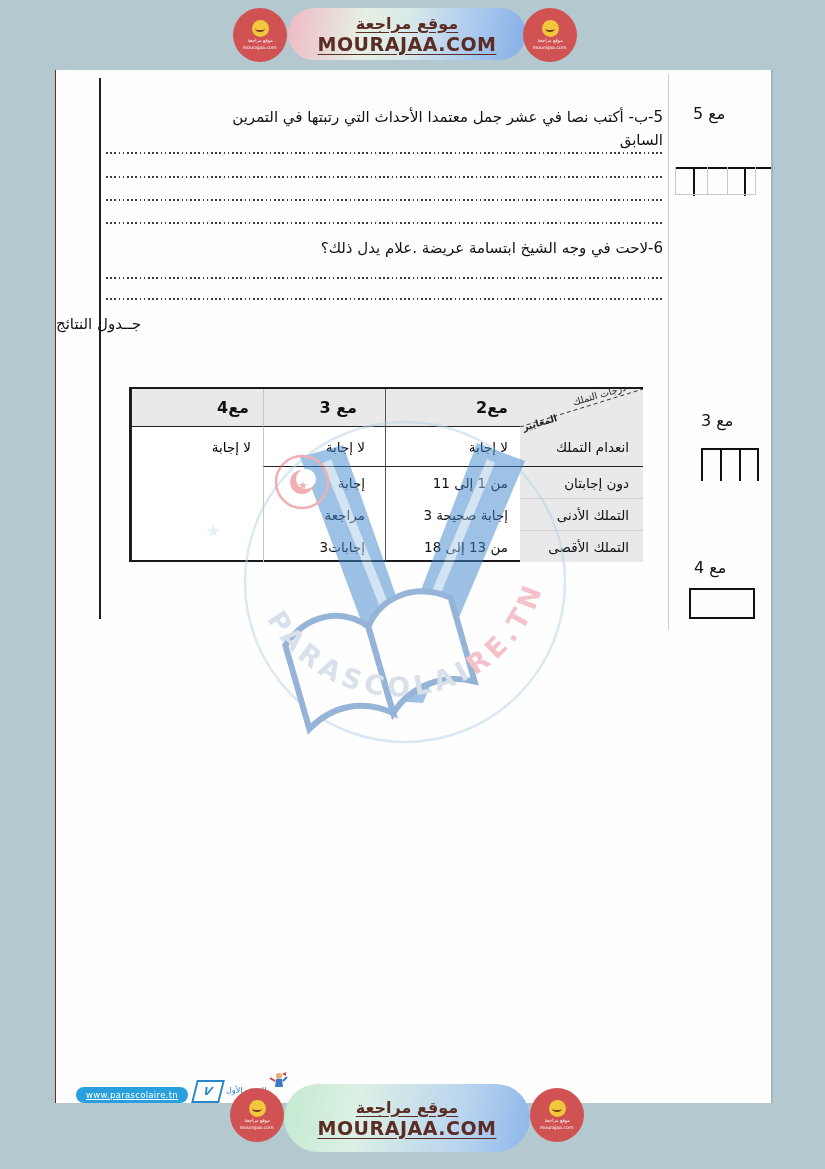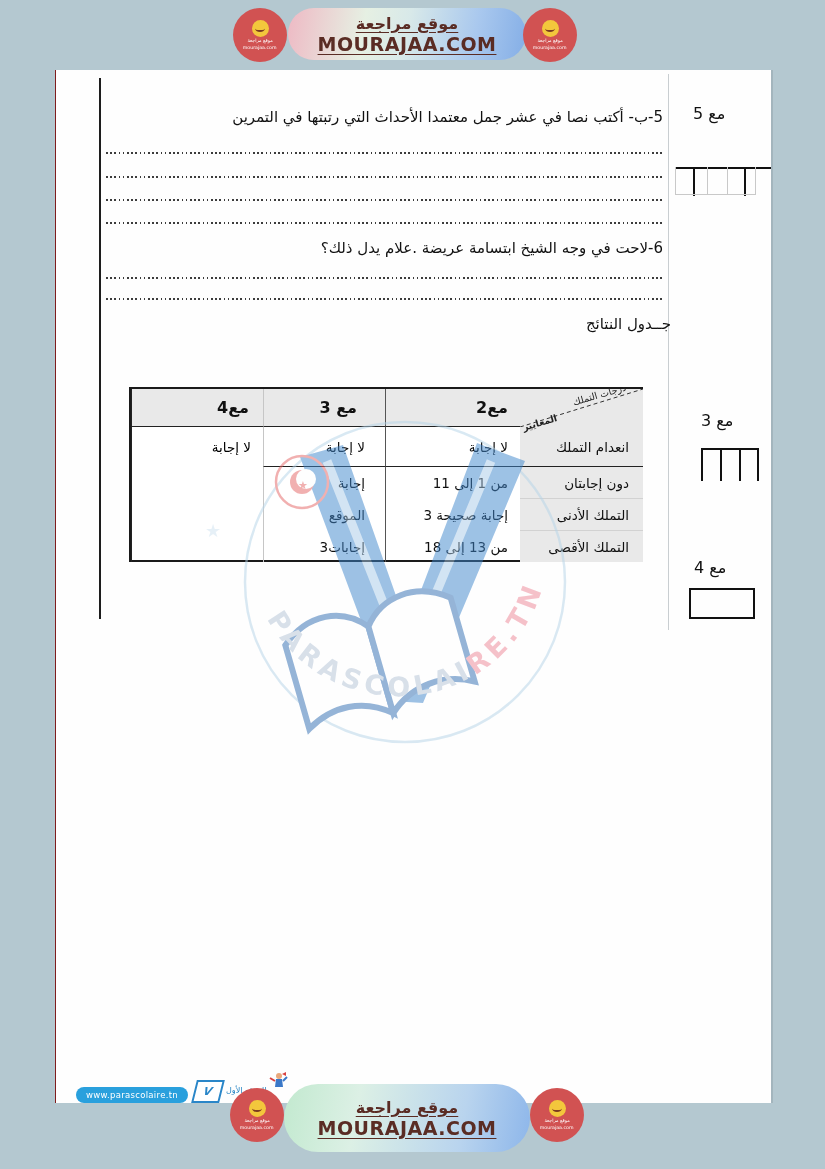--- a/index.html
+++ b/index.html
@@ -19,21 +19,21 @@
   .vline-light{position:absolute;left:612px;top:4px;width:1px;height:556px;background:#c9ced1;}
 
   
   .q{position:absolute;left:50px;width:557px;direction:rtl;text-align:right;
      color:#111;font-size:15px;line-height:23px;}
   .q5-l1{top:36px;}
   .q5-l2{top:59px;padding-left:0;padding-right:48px;}
   .q6{top:167px;}
   .dots{position:absolute;left:50px;width:557px;height:2px;
     background-image:repeating-linear-gradient(90deg,#3c3c3c 0 1.6px,transparent 1.6px 4.2px);}
-  .table-title{position:absolute;left:0;right:100px;top:245px;text-align:right;
+  .table-title{position:absolute;left:0;right:100px;top:245px;text-align:left;
     direction:rtl;font-size:15px;color:#111;}
 
   
   .rtable{
     position:absolute;left:73px;top:317px;width:514px;height:175px;
     display:grid;box-sizing:border-box;
     grid-template-columns:132px 122px 135px 123px; 
     grid-template-rows:38px 40px 32px 32px 31px;
     border:2px solid #1a1a1a;background:#fff;
   }
@@ -83,21 +83,21 @@
   .badge .yc::after{content:"";position:absolute;left:3px;top:5px;width:10px;height:5px;
     border-bottom:2px solid #7a3a20;border-radius:50%;}
   .badge .t{font-size:6px;transform:scale(.78);line-height:7px;text-align:center;direction:rtl;}
 
   
   .watermark{position:absolute;left:195px;top:415px;z-index:12;opacity:.5;pointer-events:none;}
 
   
   .wwwbar{position:absolute;left:20px;top:1017px;width:112px;height:16px;border-radius:8px;
     background:#29a0dd;color:#fff;font-size:8.5px;display:flex;align-items:center;
-    justify-content:center;letter-spacing:.3px;}
+    justify-content:center;letter-spacing:.3px;text-decoration:underline;}
   .minilogo{position:absolute;left:138px;top:1010px;width:24px;height:19px;background:#fff;
     border:2px solid #2a86c8;transform:skewX(-14deg);display:flex;align-items:center;
     justify-content:center;color:#2a86c8;font-weight:bold;font-size:11px;font-style:italic;}
   .sitename{position:absolute;left:170px;top:1016px;font-size:8px;color:#1c7fc0;direction:rtl;}
   .minifig{position:absolute;left:212px;top:1002px;}
 </style>
 </head>
 <body>
 
 <div class="badge" style="left:233px;top:8px;">
@@ -113,20 +113,21 @@
   <span class="yc"></span>
   <span class="t">موقع مراجعة</span>
   <span class="t">mourajaa.com</span>
 </div>
 
 <div class="page">
   <div class="vline-dark"></div>
   <div class="vline-light"></div>
 
   <div class="q q5-l1">5-ب- أكتب نصا في عشر جمل معتمدا الأحداث التي رتبتها في التمرين</div>
+  <div class="q q5-l2">السابق</div>
 
   <div class="dots" style="top:82px"></div>
   <div class="dots" style="top:106px"></div>
   <div class="dots" style="top:129px"></div>
   <div class="dots" style="top:152px"></div>
 
   <div class="q q6">6-لاحت في وجه الشيخ ابتسامة عريضة .علام يدل ذلك؟</div>
   <div class="dots" style="top:207px"></div>
   <div class="dots" style="top:228px"></div>
 
@@ -150,21 +151,21 @@
     </div>
 
     <div class="cell b-light-l row1-b pad-c3" style="grid-column:2;grid-row:2;">لا إجابة</div>
     <div class="cell b-crit-l row1-b pad-c2" style="grid-column:3;grid-row:2;">لا إجابة</div>
     <div class="cell crit row1-b" style="grid-column:4;grid-row:2;">انعدام التملك</div>
 
     <div class="cell b-light-l pad-c3" style="grid-column:2;grid-row:3;text-align:center;">إجابة</div>
     <div class="cell b-crit-l pad-c2" style="grid-column:3;grid-row:3;">من 1 إلى 11</div>
     <div class="cell crit lightrow-b" style="grid-column:4;grid-row:3;">دون إجابتان</div>
 
-    <div class="cell b-light-l pad-c3" style="grid-column:2;grid-row:4;">الموقع</div>
+    <div class="cell b-light-l pad-c3" style="grid-column:2;grid-row:4;">مراجعة</div>
     <div class="cell b-crit-l ltr pad-c2" style="grid-column:3;grid-row:4;">3 إجابة صحيحة</div>
     <div class="cell crit lightrow-b" style="grid-column:4;grid-row:4;padding-left:24px;">التملك الأدنى</div>
 
     <div class="cell b-light-l ltr pad-c3" style="grid-column:2;grid-row:5;">3إجابات</div>
     <div class="cell b-crit-l pad-c2" style="grid-column:3;grid-row:5;">من 13 إلى 18</div>
     <div class="cell crit" style="grid-column:4;grid-row:5;">التملك الأقصى</div>
   </div>
 
   <div class="score-label" style="left:637px;top:34px;">مع 5</div>
   <div class="sg" style="left:619px;top:97px;width:96px;height:29px;">

